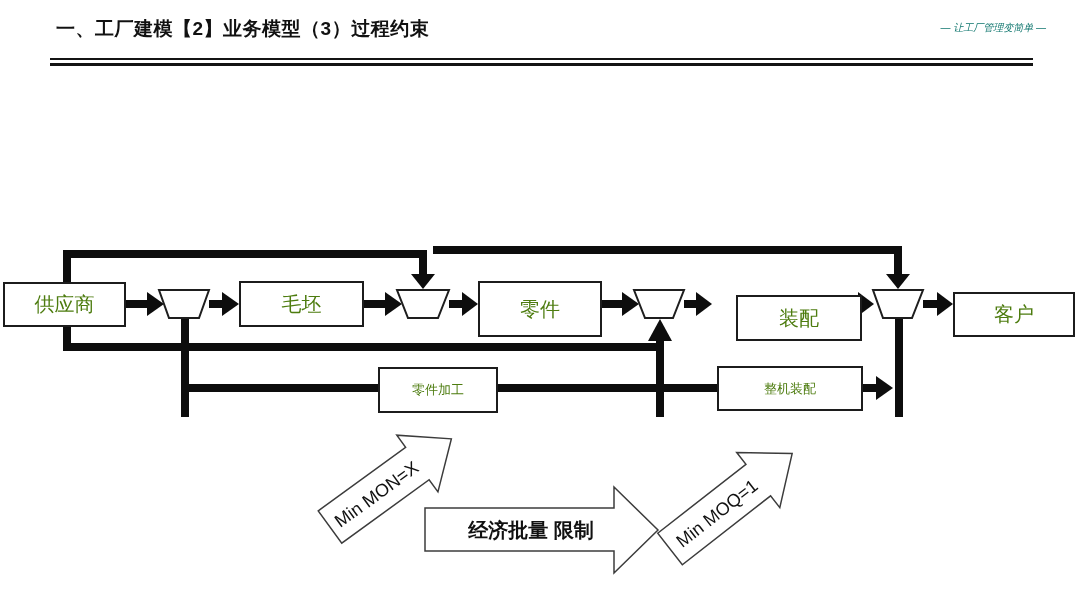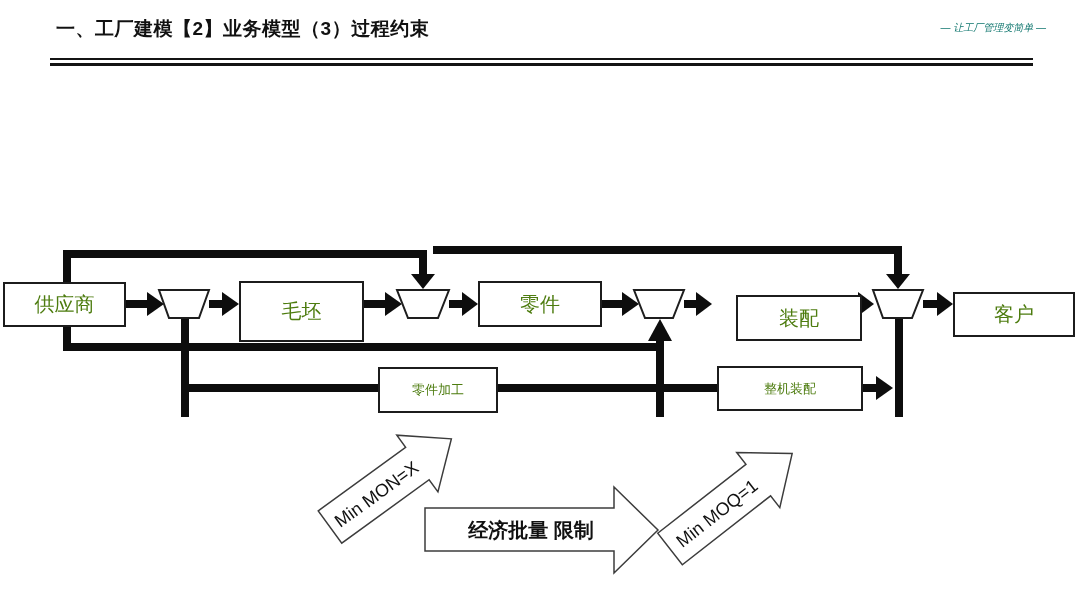--- a/index.html
+++ b/index.html
@@ -60,22 +60,22 @@
     align-items: center;
     justify-content: center;
     font-weight: 400;
     font-size: 20px;
     color: #4d7c0f;
     white-space: nowrap;
     z-index: 2;
   }
   .node.small { font-size: 13px; }
   #node-supplier       { left: 3px;   top: 282px; width: 123px; height: 45px; }
-  #node-blank          { left: 239px; top: 281px; width: 125px; height: 61px; }
-  #node-part           { left: 478px; top: 281px; width: 124px; height: 46px; }
+  #node-blank          { left: 239px; top: 281px; width: 125px; height: 46px; }
+  #node-part           { left: 478px; top: 281px; width: 124px; height: 56px; }
   #node-assembly       { left: 712px; top: 295px; width: 126px; height: 46px; margin-left: 24px; }
   #node-customer       { left: 953px; top: 292px; width: 122px; height: 45px; }
   #node-part-machining { left: 378px; top: 367px; width: 120px; height: 46px; }
   #node-final-assembly { left: 717px; top: 366px; width: 146px; height: 45px; }
 
   .svg-label {
     font-family: "Liberation Sans", sans-serif;
     fill: #111111;
   }
   .svg-label.cn { font-weight: 700; font-size: 20px; }

